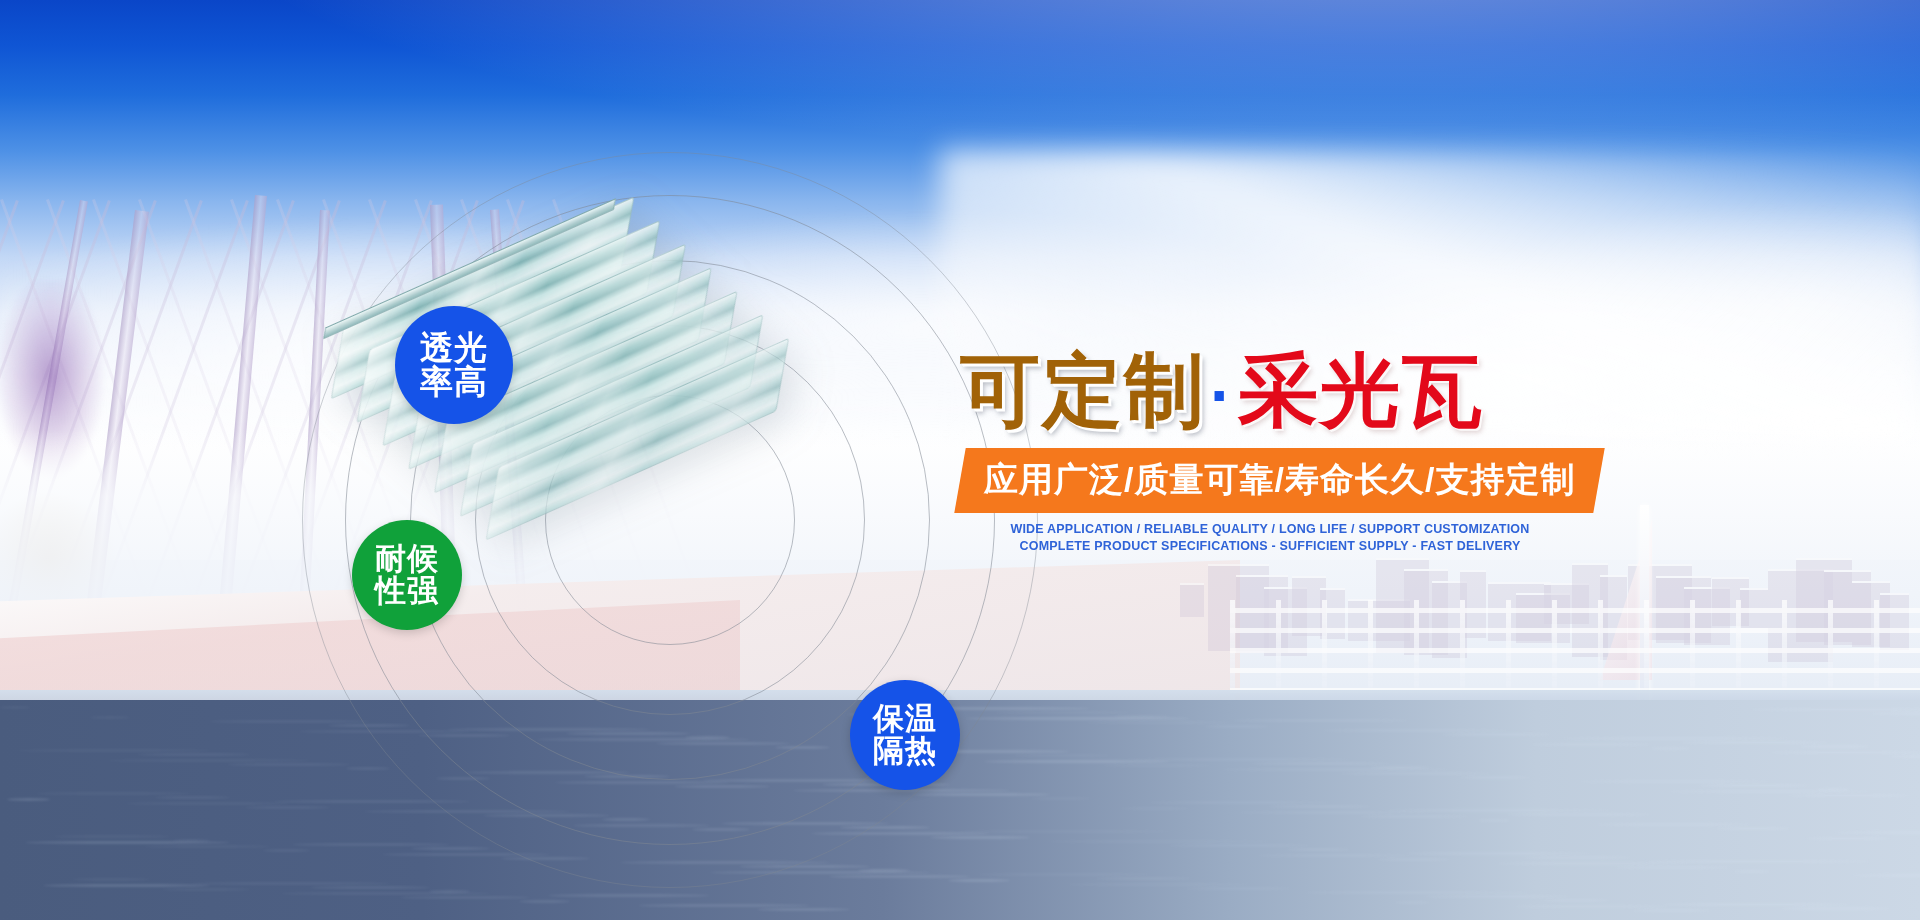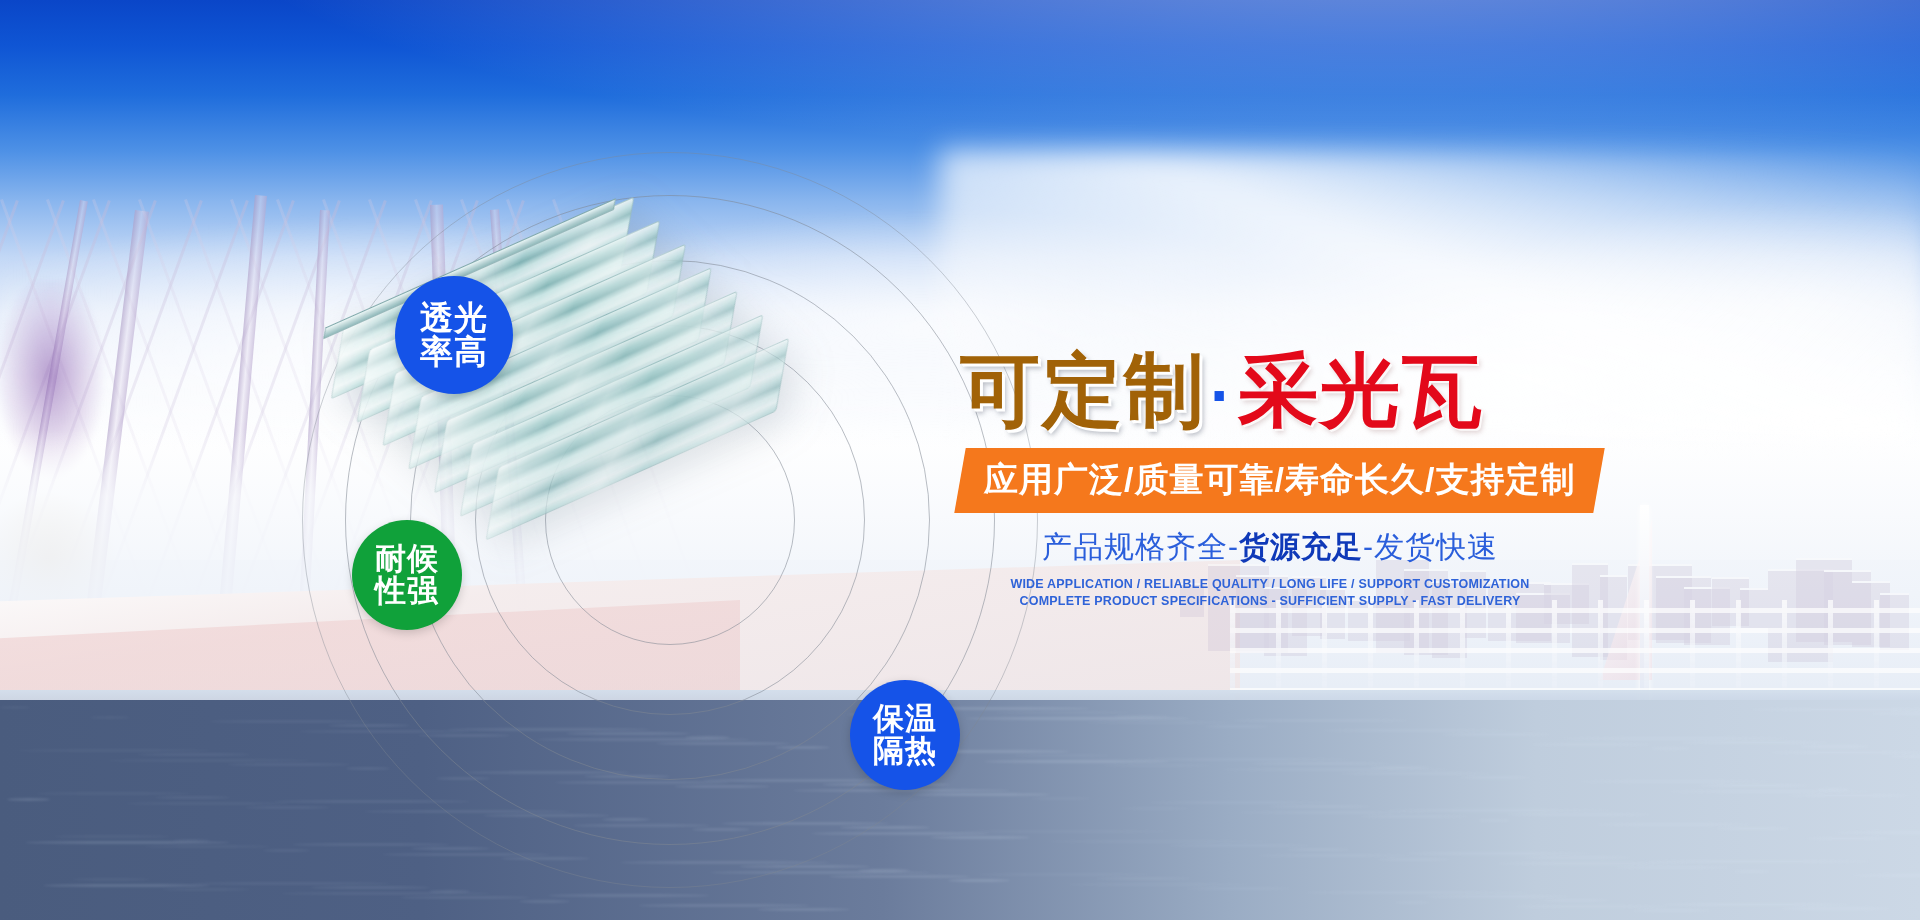--- a/index.html
+++ b/index.html
@@ -185,21 +185,21 @@
 
   
   .fcircle {
     position:absolute; border-radius:50%;
     display:flex; align-items:center; justify-content:center;
     color:#fff; font-weight:700; text-align:center;
     line-height:1.04; letter-spacing:1px;
     box-shadow:0 3px 10px rgba(0,0,0,.17);
   }
   .fcircle span { display:block; }
-  #fc-light  { left:395px; top:276px; width:118px; height:118px; background:#1553e8; font-size:33px; }
+  #fc-light  { left:395px; top:306px; width:118px; height:118px; background:#1553e8; font-size:33px; }
   #fc-uv     { left:845px; top:292px; width:104px; height:104px; background:#f07215; font-size:30px; }
   #fc-weather{ left:352px; top:520px; width:110px; height:110px; background:#10a13a; font-size:31px; }
   #fc-insul  { left:850px; top:680px; width:110px; height:110px; background:#1553e8; font-size:31px; }
 
   
   .textblock { position:absolute; left:960px; top:345px; width:680px; }
 
   .pill {
     display:inline-block;
     border:3px dashed #1a5ae8;
@@ -573,20 +573,19 @@
 
 
     <div class="headline">
       <span class="blue">可定制</span><span class="dot">·</span><span class="red">采光瓦</span>
     </div>
 
     <div class="orangebar">
       <span>应用广泛/质量可靠/寿命长久/支持定制</span>
     </div>
 
-    <div class="subline"><span>产品规格齐全-</span><b>货源充足</b><span>-发货快速</span></div>
 
     <div class="engline e1">WIDE APPLICATION / RELIABLE QUALITY / LONG LIFE / SUPPORT CUSTOMIZATION</div>
     <div class="engline e2">COMPLETE PRODUCT SPECIFICATIONS - SUFFICIENT SUPPLY - FAST DELIVERY</div>
 
 
   </div>
 </div>
 
 </body></html>

